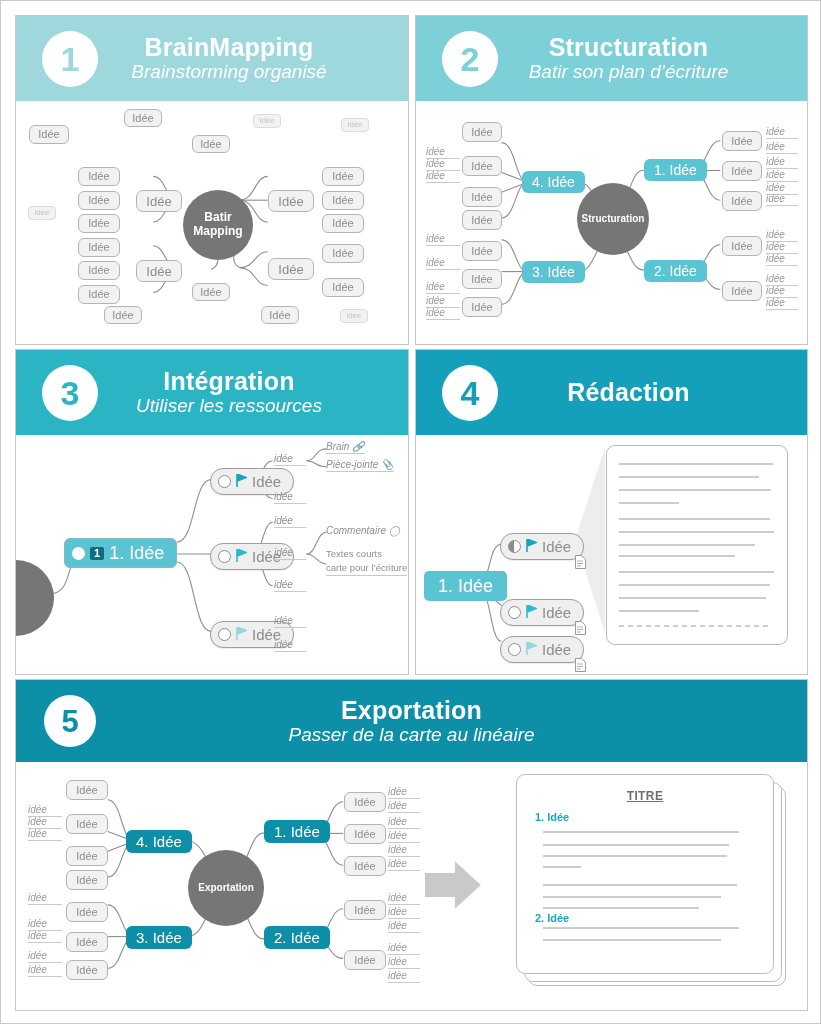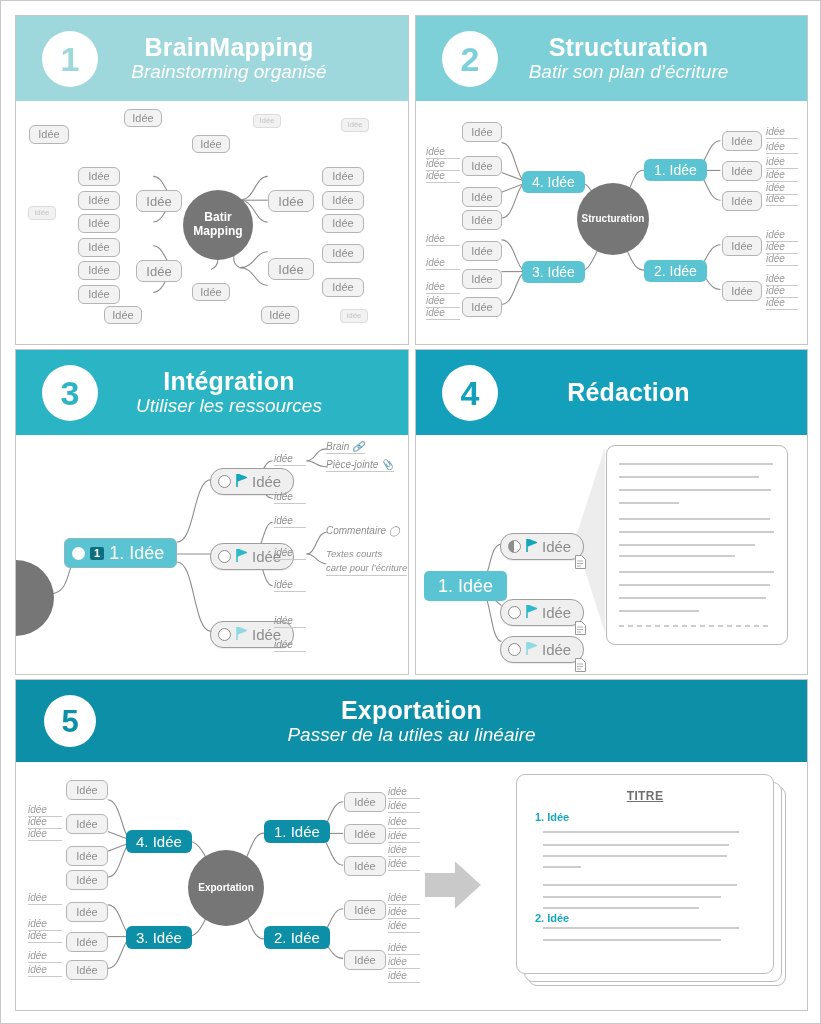--- a/index.html
+++ b/index.html
@@ -90,21 +90,21 @@
     box-shadow:0 1px 1px rgba(0,0,0,.08);
   }
   .circ { width:13px; height:13px; border-radius:50%; border:1.6px solid #8d8d8d; background:#fff; flex:none; }
   .circ.half { background:linear-gradient(90deg,#8d8d8d 50%,#fff 50%); }
 
   .anno {
     position:absolute; font-style:italic; font-size:10px; color:#8f8f8f;
     white-space:nowrap; border-bottom:1px solid #c9c9c9; padding-bottom:1px;
   }
   .annobox {
-    position:absolute; font-style:italic; font-size:9.5px; color:#8f8f8f;
+    position:absolute; font-size:9.5px; color:#8f8f8f;
     line-height:1.45; white-space:nowrap;
   }
 
   .doc-icon { position:absolute; width:11px; height:14px; }
 
   
   .paper {
     position:absolute; background:#fff; border:1px solid #b9b9b9; border-radius:9px;
   }
 
@@ -446,21 +446,21 @@
       </svg>
     </div>
   </div>
 </div>
 
 <div class="panel p5">
   <div class="hdr h5">
     <div class="hdr-num">5</div>
     <div class="hdr-txt">
       <div class="hdr-title">Exportation</div>
-      <div class="hdr-sub">Passer de la utiles au linéaire</div>
+      <div class="hdr-sub">Passer de la carte au linéaire</div>
     </div>
   </div>
   <div class="body">
     <svg class="wires" viewBox="0 0 793 250" preserveAspectRatio="none">
       <g fill="none" stroke="#8d8d8d" stroke-width="1.1">
         <path d="M168,80 C190,76 190,110 208,118"></path>
         <path d="M168,176 C190,180 190,142 208,132"></path>
         <path d="M250,72 C234,68 234,110 214,118"></path>
         <path d="M250,178 C234,182 234,142 214,134"></path>
         <path d="M118,80 C106,80 106,38 92,38"></path>

